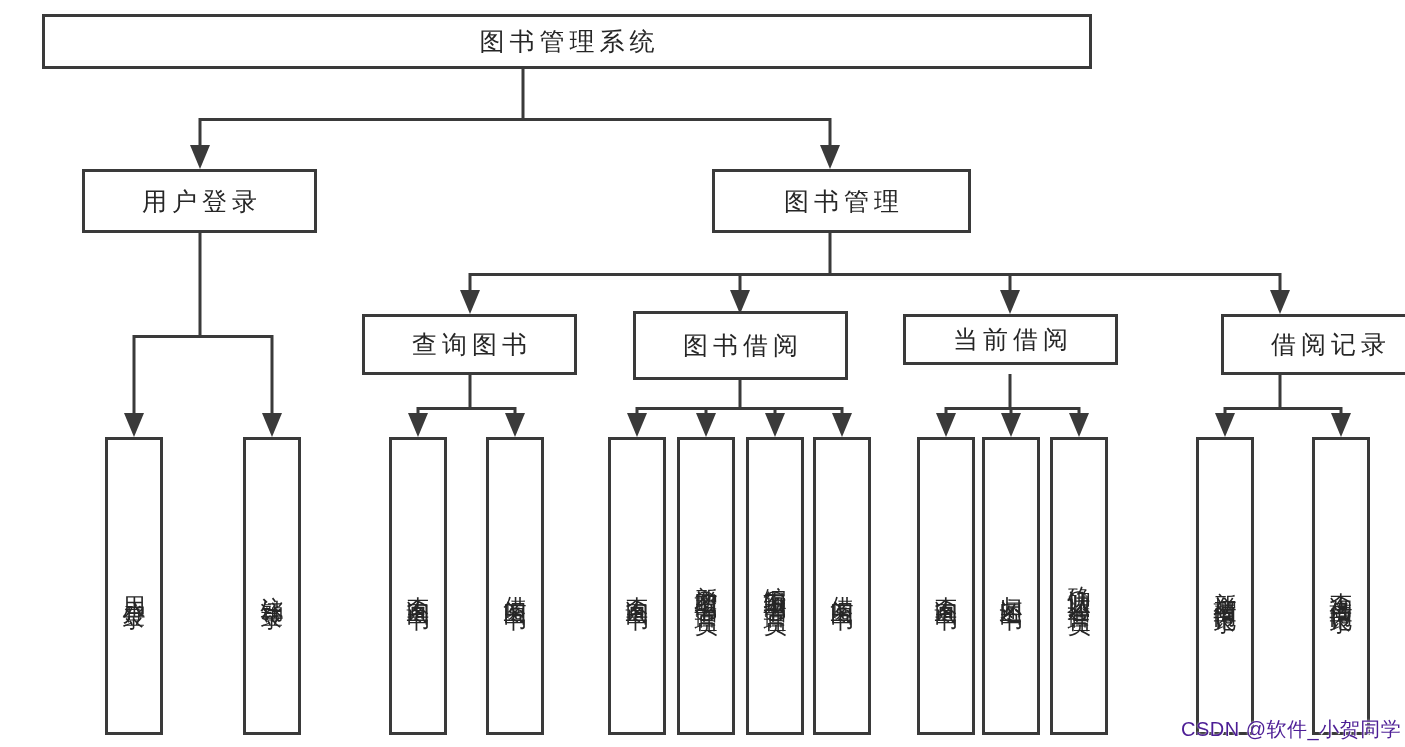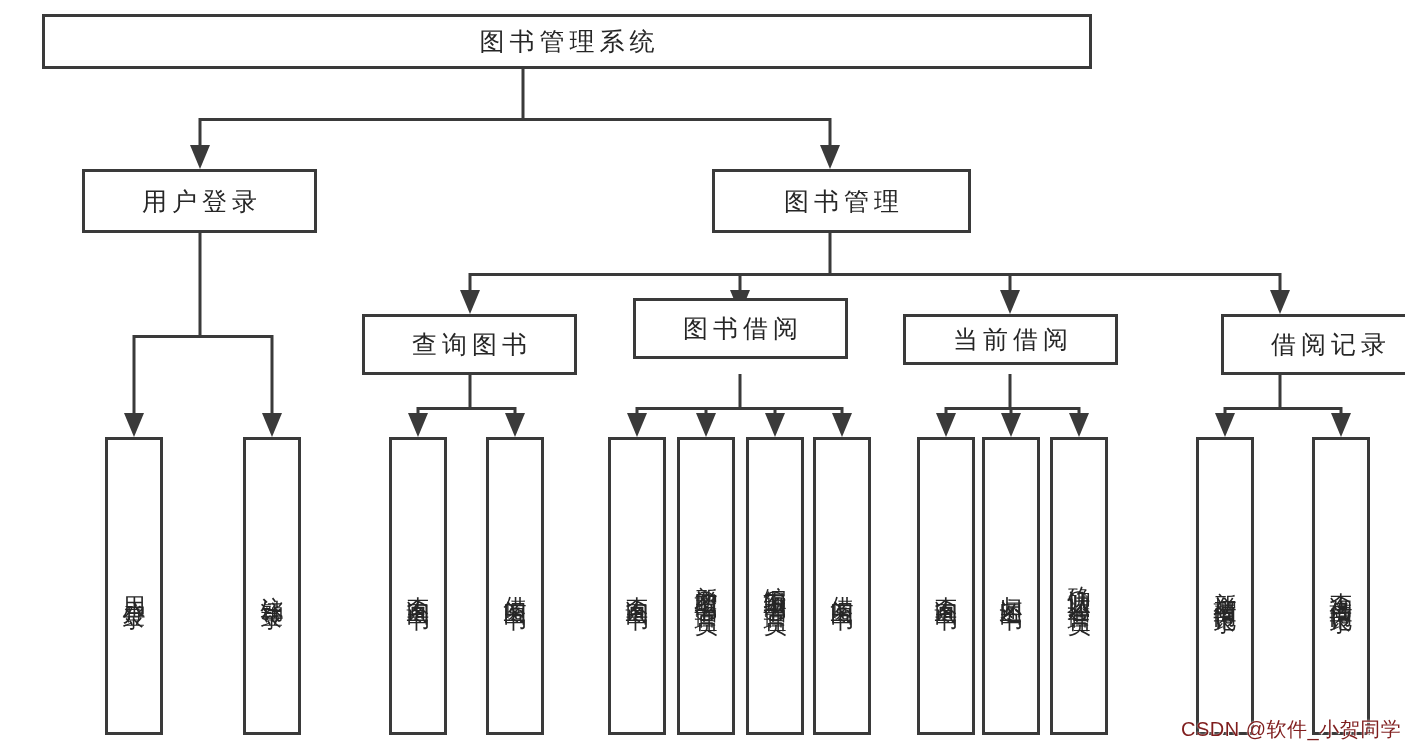--- a/index.html
+++ b/index.html
@@ -43,21 +43,21 @@
     line-height: 1;
     color: #262626;
     white-space: nowrap;
   }
   .watermark {
     position: absolute;
     left: 1181px;
     top: 716px;
     z-index: 2;
     font-size: 20px;
-    color: #7f1d1d;
+    color: #4c1d95;
     letter-spacing: 0.5px;
     white-space: nowrap;
     text-shadow: 0 0 2px #ffffff, 1px 1px 0 #ffffff;
   }
 </style>
 </head>
 <body>
 
 <div class="stage">
 
@@ -101,21 +101,21 @@
   <div class="node" style="left:82px; top:169px; width:235px; height:64px;">
     <span class="hlabel">用户登录</span>
   </div>
   <div class="node" style="left:712px; top:169px; width:259px; height:64px;">
     <span class="hlabel">图书管理</span>
   </div>
 
   <div class="node" style="left:362px; top:314px; width:215px; height:61px;">
     <span class="hlabel">查询图书</span>
   </div>
-  <div class="node" style="left:633px; top:298px; width:215px; height:61px;">
+  <div class="node" style="left:633px; top:311px; width:215px; height:69px;">
     <span class="hlabel">图书借阅</span>
   </div>
   <div class="node" style="left:903px; top:314px; width:215px; height:51px;">
     <span class="hlabel">当前借阅</span>
   </div>
   <div class="node" style="left:1173px; top:314px; width:215px; height:61px;margin-left:48px;">
     <span class="hlabel">借阅记录</span>
   </div>
 
   <div class="node" style="left:105px; top:437px; width:58px; height:298px;">

